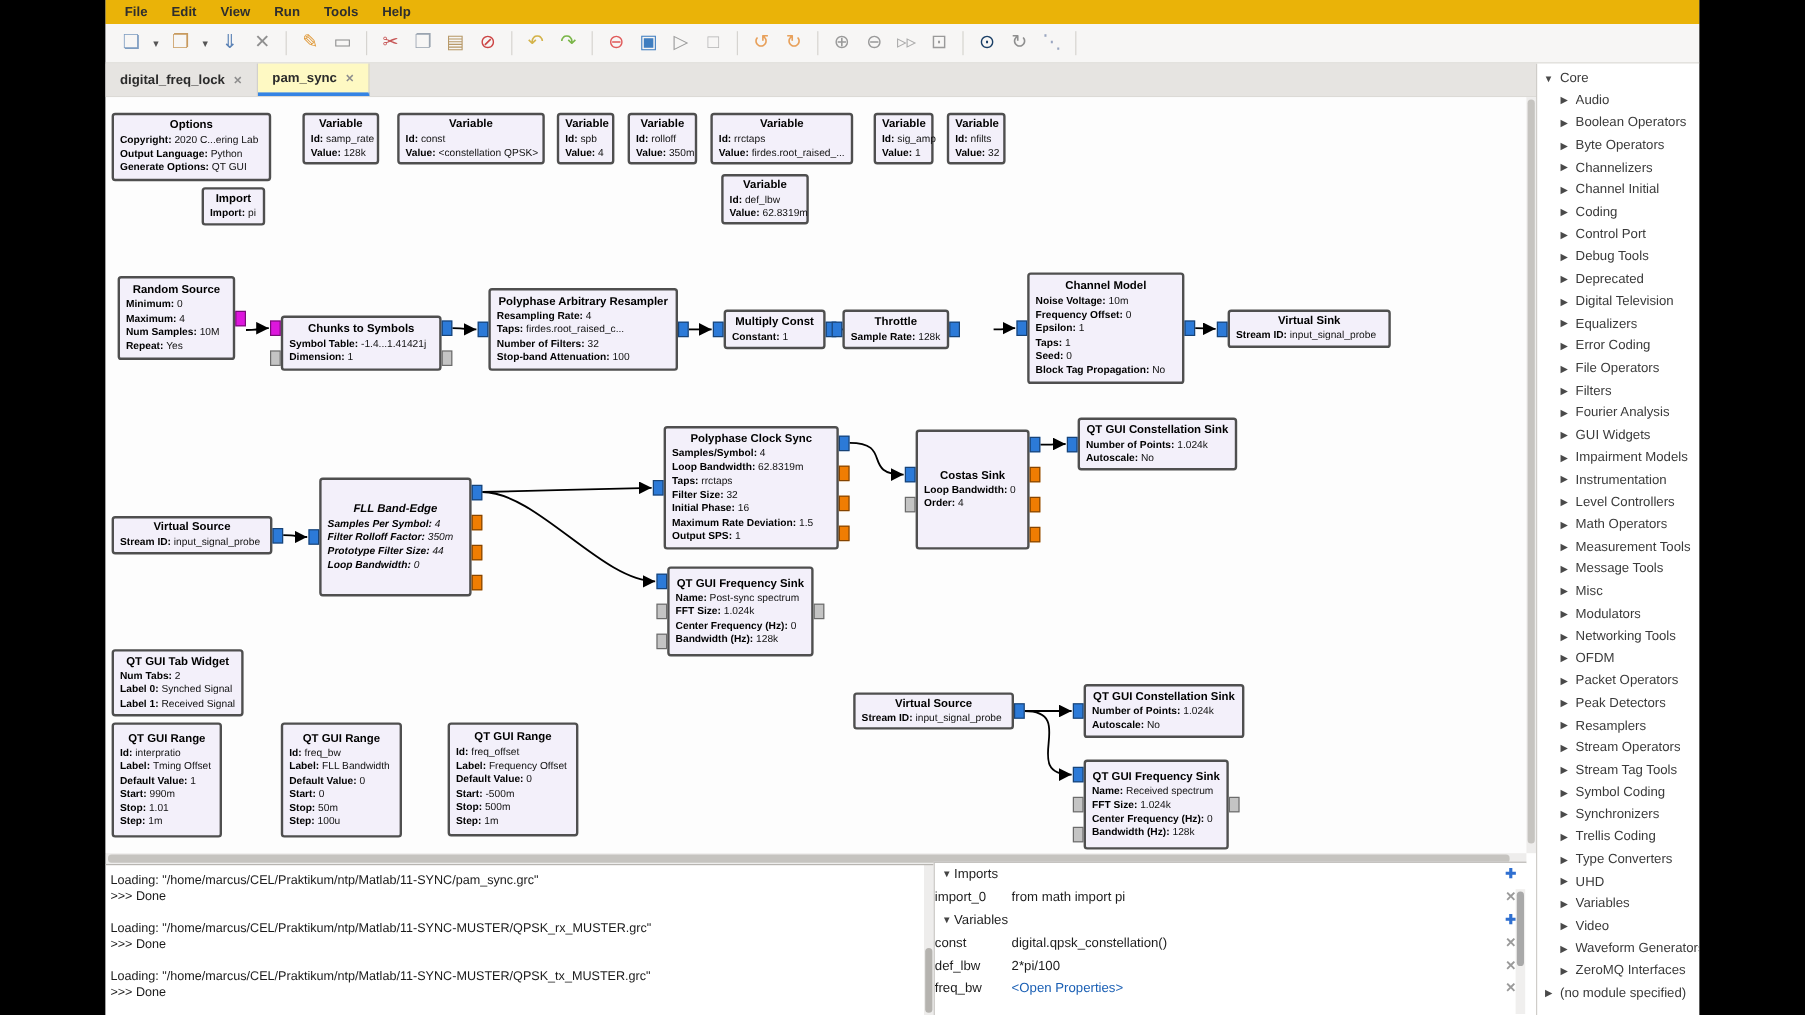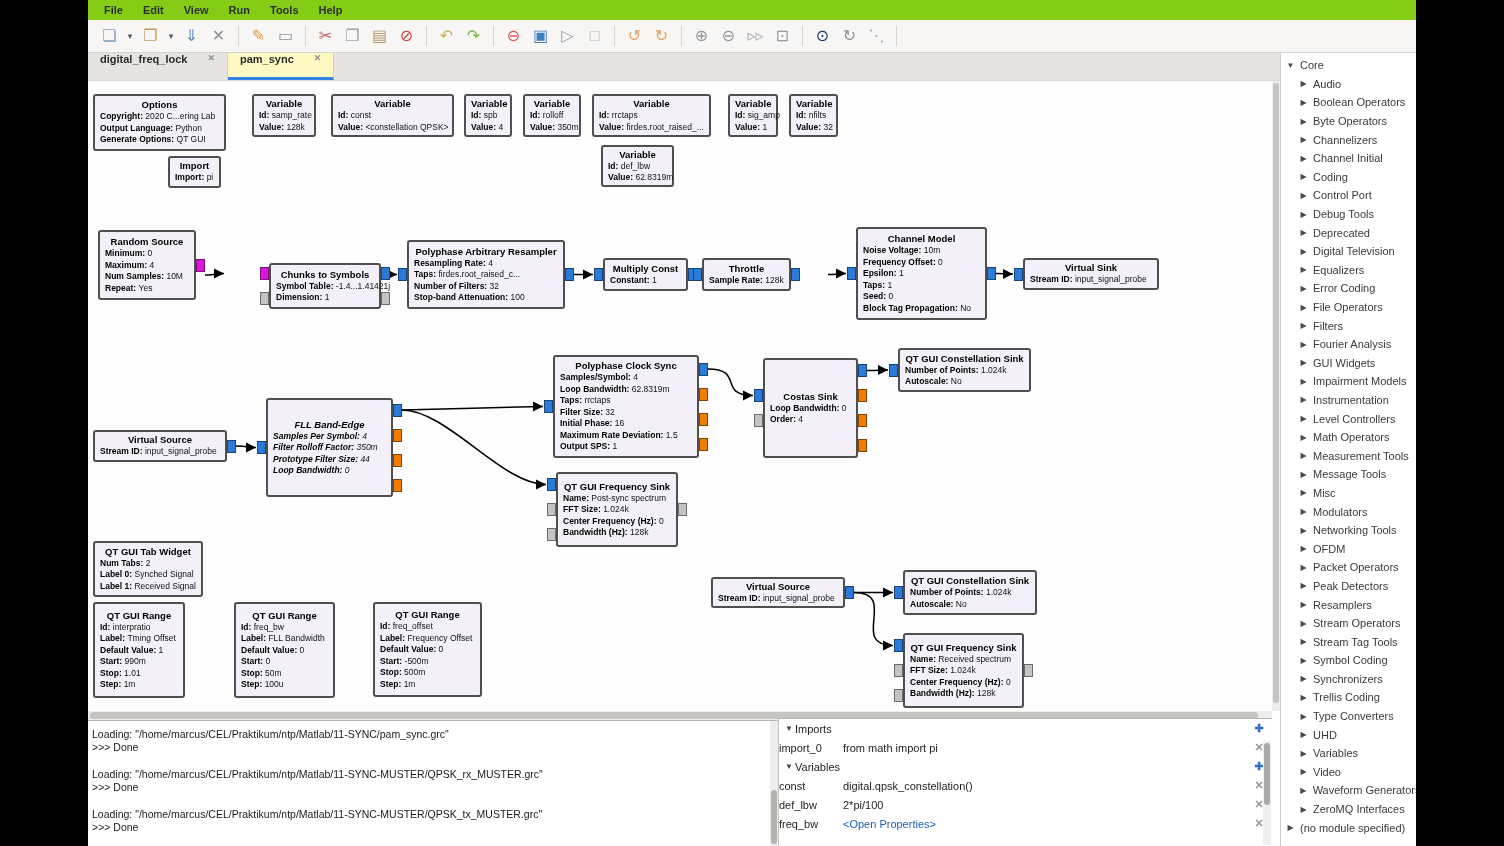--- a/index.html
+++ b/index.html
@@ -1,37 +1,37 @@
 <!DOCTYPE html>
 <html><head>
 <meta charset="utf-8">
 <style>
   html,body{margin:0;padding:0;}
   body{width:1504px;height:846px;background:#000;position:relative;overflow:hidden;
        font-family:"Liberation Sans", sans-serif; -webkit-font-smoothing:antialiased;}
   .app{position:absolute;left:88px;top:0;width:1328px;height:846px;background:#fff;}
 
   
-  .menubar{position:absolute;left:0;top:0;width:100%;height:20px;background:#84cc16;
+  .menubar{position:absolute;left:0;top:0;width:100%;height:20px;background:#eab308;
            display:flex;align-items:center;padding-left:6px;box-sizing:border-box;}
   .menu-item{font-size:11px;font-weight:bold;color:#2e2e2e;padding:2px 10px;cursor:default;}
 
   
   .toolbar{position:absolute;left:0;top:20px;width:100%;height:33px;background:#f7f6f5;
            border-bottom:1px solid #d6d4d0;display:flex;align-items:center;padding-left:8px;
            box-sizing:border-box;}
   .tbtn{width:27px;height:24px;display:flex;align-items:center;justify-content:center;
         font-size:16px;line-height:1;cursor:default;}
   .tbtn.small{width:14px;font-size:9px;}
   .tsep{width:1px;height:20px;background:#d6d4d0;margin:0 6px;}
 
   
   .tabbar{position:absolute;left:0;top:53px;width:1192px;height:28px;background:#e6e4e1;
           display:flex;align-items:stretch;border-bottom:1px solid #dcdad6;box-sizing:border-box;}
-  .tab{display:flex;gap:20px;padding:0 12px;font-size:11px;font-weight:bold;
+  .tab{display:flex;align-items:center;gap:7px;padding:0 12px;font-size:11px;font-weight:bold;
        color:#2b2b2b;border-right:1px solid #d2d0cc;background:#e6e4e1;box-sizing:border-box;}
   .tab.active{background:#fef9c3;border-bottom:3px solid #3584e4;}
   .tab .close{font-size:9px;color:#8d8d8d;}
 
   
   .canvas{position:absolute;left:0;top:81px;width:1184px;height:630px;background:#fdfdfd;overflow:hidden;}
   .wires{position:absolute;left:0;top:0;}
   .block{position:absolute;background:#f3f0fa;border:2px solid #4f4f4f;border-radius:3px;
          box-sizing:border-box;display:flex;flex-direction:column;justify-content:center;
          padding:1px 5px;overflow:visible;}
@@ -218,21 +218,21 @@
           <div class="param"><b>Value: </b>62.8319m</div>
         </div>
         <div class="block" style="left: 10px; top: 149px; width: 98px; height: 70px;">
           <div class="block-title">Random Source</div>
           <div class="param"><b>Minimum: </b>0</div>
           <div class="param"><b>Maximum: </b>4</div>
           <div class="param"><b>Num Samples: </b>10M</div>
           <div class="param"><b>Repeat: </b>Yes</div>
           <div class="port" style="background: rgb(221, 22, 221); top: 26.5px; right: -11px;"></div>
         </div>
-        <div class="block" style="left: 146px; top: 182px; width: 112px; height: 46px; margin-left: 35px;">
+        <div class="block" style="left: 146px; top: 182px; width: 134px; height: 46px;">
           <div class="block-title">Chunks to Symbols</div>
           <div class="param"><b>Symbol Table: </b>-1.4...1.41421j</div>
           <div class="param"><b>Dimension: </b>1</div>
           <div class="port" style="background: rgb(221, 22, 221); top: 2px; left: -11px;"></div>
           <div class="port" style="background: rgb(196, 196, 196); top: 27px; left: -11px;"></div>
           <div class="port" style="background: rgb(44, 122, 216); top: 2px; right: -11px;"></div>
           <div class="port" style="background: rgb(196, 196, 196); top: 27px; right: -11px;"></div>
         </div>
         <div class="block" style="left: 319px; top: 159px; width: 158px; height: 69px;">
           <div class="block-title">Polyphase Arbitrary Resampler</div>

